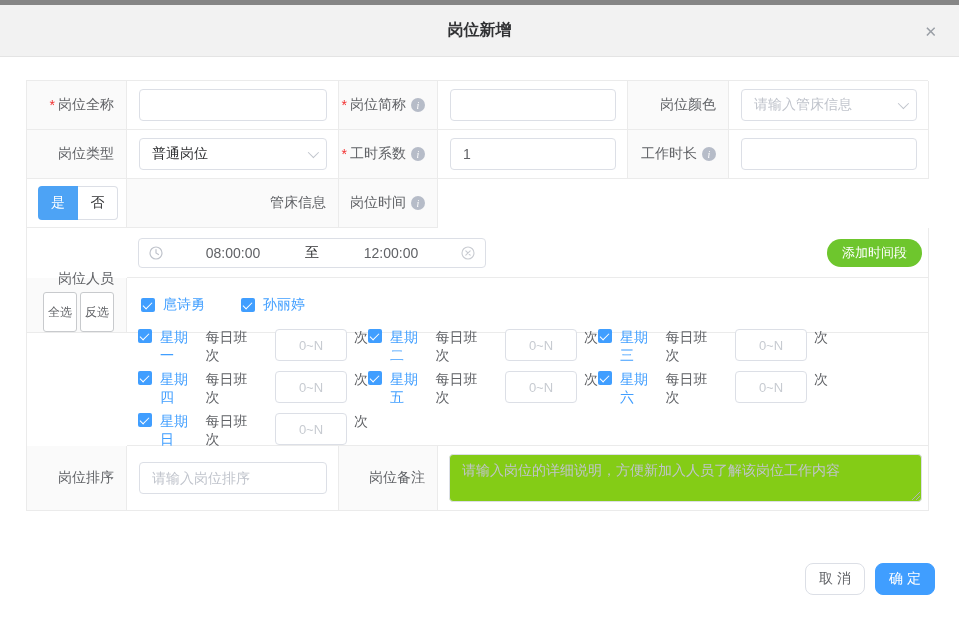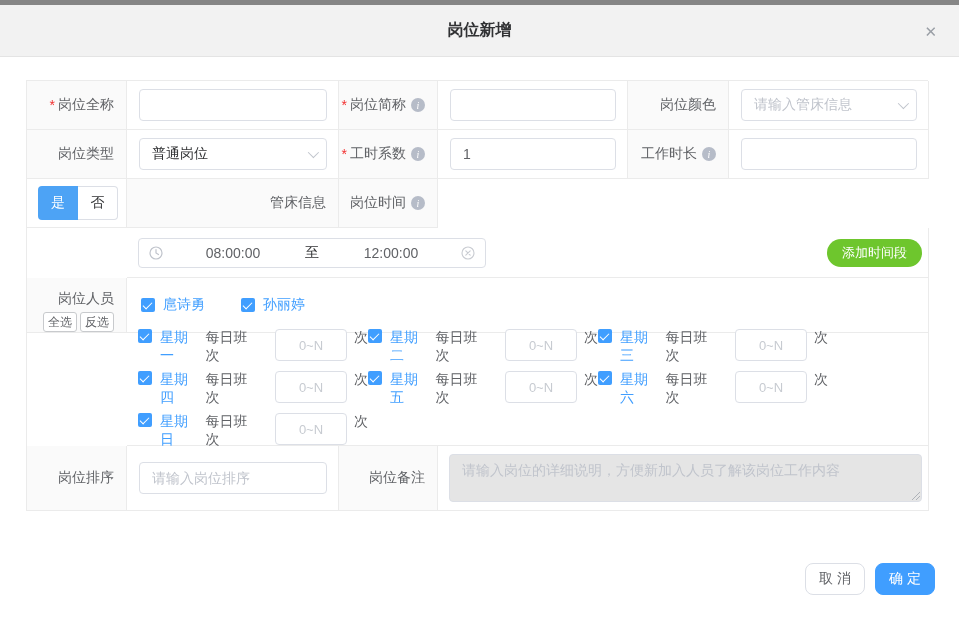--- a/index.html
+++ b/index.html
@@ -88,21 +88,21 @@
   .time-icon { display:flex; align-items:center; flex:0 0 auto; }
   .add-time-btn {
     margin-left:auto; margin-right:6px; height:28px; padding:0 15px;
     background:#6ec62d; color:#fff; border:none; border-radius:14px;
     font-size:13px; cursor:pointer; font-family:inherit;
   }
   
   .label-stack { flex-direction:column; justify-content:center; align-items:flex-end; gap:4px; }
   .mini-btn-row { display:flex; gap:3px; }
   .mini-btn {
-    font-size:12px; padding:1px 4px; border:1px solid #c8cacd; border-radius:3px;
+    font-size:12px; padding:11px 4px; border:1px solid #c8cacd; border-radius:3px;
     background:#fff; color:#606266; cursor:pointer; font-family:inherit; line-height:16px;
   }
   .staff-wrap { display:flex; align-items:center; padding-left:14px; gap:36px; }
   .check-item { display:flex; align-items:center; gap:8px; cursor:pointer; }
   .checkbox {
     width:14px; height:14px; background:#409eff; border-radius:2px; position:relative; flex:0 0 auto;
   }
   .checkbox::after {
     content:""; position:absolute; left:4px; top:1.5px; width:4px; height:8px;
     border:solid #fff; border-width:0 1.6px 1.6px 0; transform:rotate(45deg);
@@ -120,21 +120,21 @@
     margin-left:17px; width:72px; height:32px; border:1px solid #dcdfe6; border-radius:4px;
     text-align:center; font-size:13px; color:#606266; outline:none; font-family:inherit;
   }
   .shift-input::placeholder { color:#c7cbd1; }
   .cycle-item .unit { margin-left:7px; color:#606266; }
   
   .remark-box { margin:0 6px 0 11px; flex:1; position:relative; }
   .tarea {
     display:block; width:100%; height:48px; border:1px solid #dcdfe6; border-radius:4px;
     padding:7px 12px; font-size:14px; color:#606266; resize:none; outline:none;
-    font-family:inherit; background:#e5e5e5;
+    font-family:inherit; background:#84cc16;
   }
   .tarea::placeholder { color:#c0c4cc; }
   .resize-grip {
     position:absolute; right:2px; bottom:2px; width:10px; height:10px;
     background:repeating-linear-gradient(135deg, transparent 0 2px, #aeb2b8 2px 3px);
     clip-path:polygon(100% 0, 100% 100%, 0 100%);
     pointer-events:none;
   }
   
   .dialog-footer { position:absolute; top:563px; right:24px; display:flex; gap:10px; }

